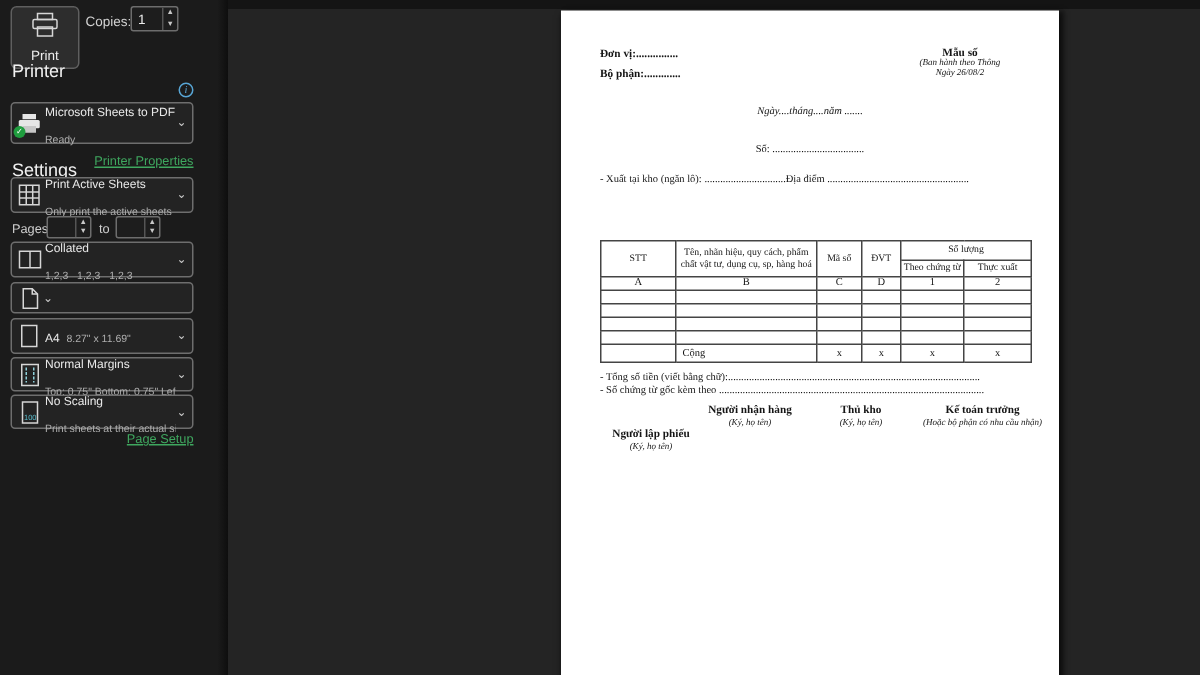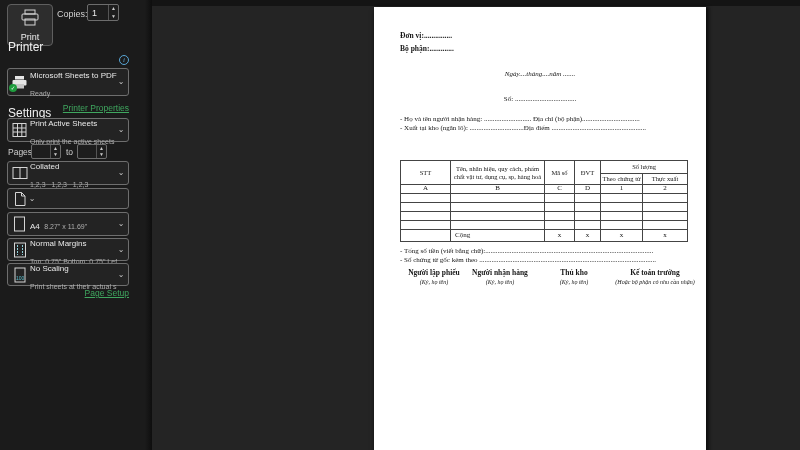--- a/index.html
+++ b/index.html
@@ -79,21 +79,21 @@
   .doc-table tr.letters td { height:9px; font-size:7px; }
   .doc-table tr.empty td { height:9px; }
   .doc-table tr.total td { height:12px; font-size:7px; }
   .doc-table td.cong { text-align:left; padding-left:4px; }
 
   .doc-total1 { left:26px; top:240px; width:292px; font-size:7px; white-space:nowrap; overflow:hidden; }
   .doc-total2 { left:26px; top:249px; width:292px; font-size:7px; white-space:nowrap; overflow:hidden; }
 
   .signatures { left:30px; top:261px; width:294px; display:flex; }
   .sig { text-align:center; }
-  .sig:nth-child(1){ width:60px; } .sig:nth-child(2){ width:72px; }
+  .sig:nth-child(1){ width:60px;margin-top:16px; } .sig:nth-child(2){ width:72px; }
   .sig:nth-child(3){ width:76px; } .sig:nth-child(4){ width:86px; }
   .sig-title { font-weight:bold; font-size:7.5px; line-height:9px; }
   .sig-sub { font-style:italic; font-size:6px; line-height:7px; margin-top:2px; }
 
   svg.icon { stroke:#d6d6d6; fill:none; stroke-width:1; }
 </style>
 </head>
 <body>
 
 <div class="left-panel">
@@ -252,26 +252,30 @@
 <div class="preview">
   <div class="abs preview-topshadow"></div>
 
   <div class="abs page">
 
     <div class="abs doc-header-left">
       <div>Đơn vị:...............</div>
       <div>Bộ phận:.............</div>
     </div>
 
+    <div class="abs doc-header-right">
+      <div class="form-no">Mẫu số</div>
+      <div class="form-issue">(Ban hành theo Thông</div>
+      <div class="form-issue">Ngày 26/08/2</div>
+    </div>
 
     <div class="abs doc-date">Ngày....tháng....năm .......</div>
     <div class="abs doc-no">Số: ...................................</div>
 
     <div class="abs doc-info">
-      <div>- Họ và tên người nhận hàng: ........................... Địa chỉ (bộ phận).................................</div>
       <div>- Xuất tại kho (ngăn lô): ...............................Địa điểm ......................................................</div>
     </div>
 
     <table class="doc-table">
       <colgroup>
         <col style="width:50px">
           <col style="width:94px">
           <col style="width:30px">
         <col style="width:26px">
           <col style="width:42px">

